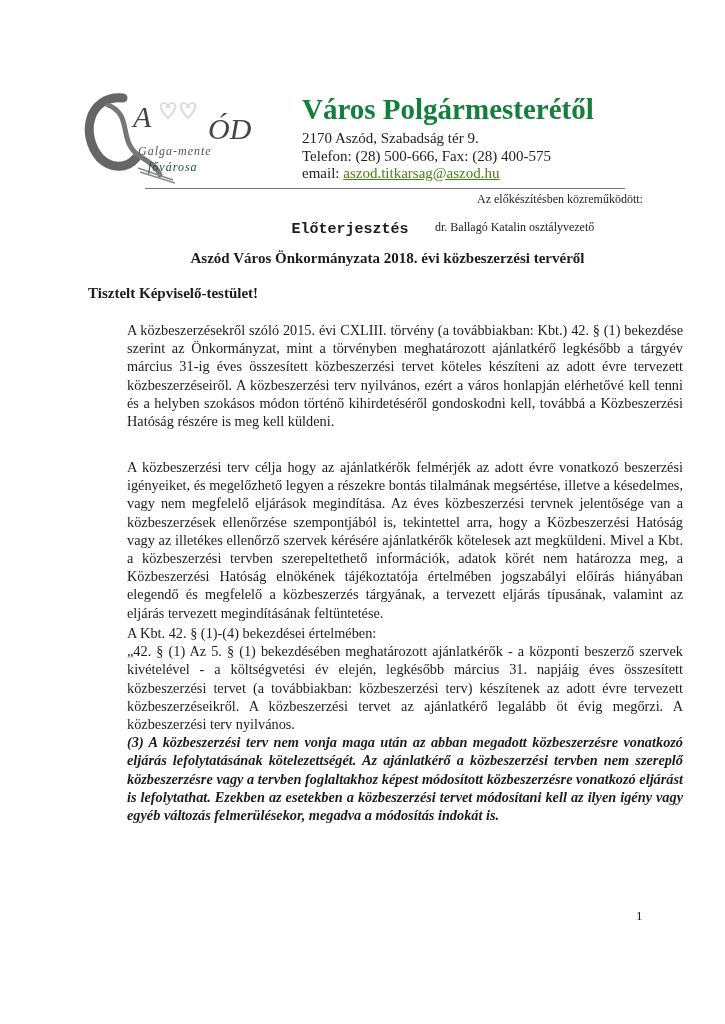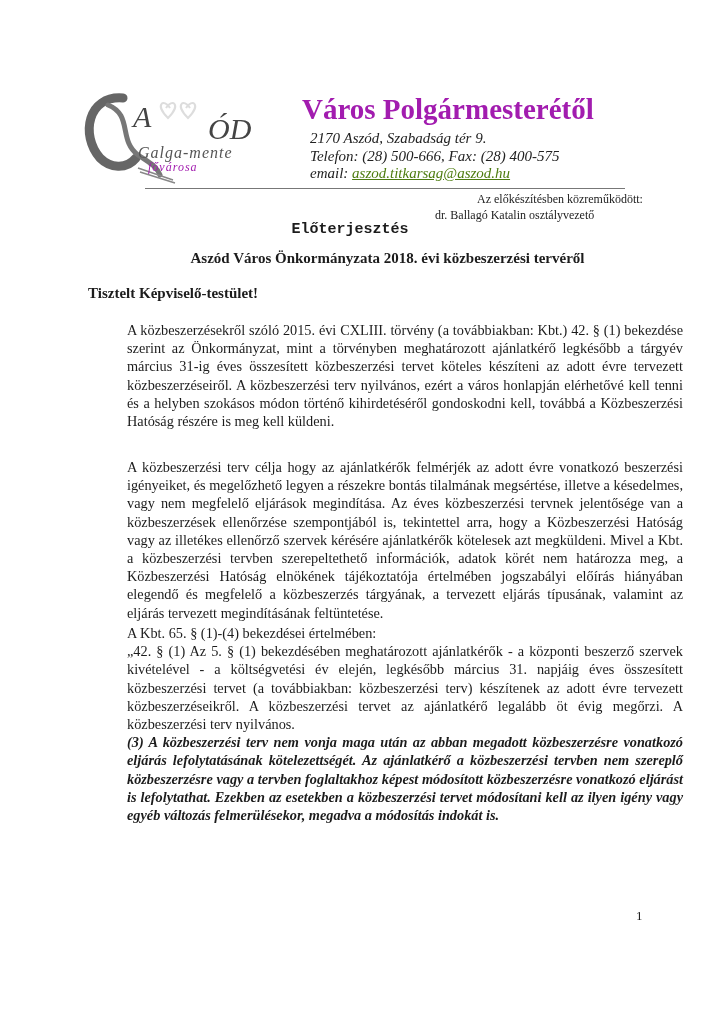--- a/index.html
+++ b/index.html
@@ -4,29 +4,29 @@
   <style>
     html, body { margin: 0; padding: 0; }
     body {
       width: 725px; height: 1024px; background: #ffffff; position: relative; overflow: hidden;
       font-family: "Liberation Serif", "DejaVu Serif", serif; color: #1c1c1c;
     }
     .logo { position: absolute; left: 78px; top: 80px; width: 200px; height: 110px; }
     .logo svg { position: absolute; left: 0; top: 0; }
     .logo-a { position: absolute; left: 55px; top: 20px; font-size: 30px; font-style: italic; color: #444; }
     .logo-od { position: absolute; left: 130px; top: 32px; font-size: 30px; font-style: italic; color: #444; }
-    .logo-sub1 { position: absolute; left: 60px; top: 64px; font-size: 16px; font-style: italic; color: #555; letter-spacing: 1px; }
-    .logo-sub2 { position: absolute; left: 70px; top: 80px; font-size: 12px; font-style: italic; color: #a21caf; letter-spacing: 1px; }
-    .header-title { position: absolute; left: 302px; top: 93px; font-size: 29px; font-weight: bold; color: #a21caf; }
-    .addr { position: absolute; left: 310px; font-size: 15px; color: #222; font-style: italic; }
+    .logo-sub1 { position: absolute; left: 60px; top: 64px; font-size: 12px; font-style: italic; color: #555; letter-spacing: 1px; }
+    .logo-sub2 { position: absolute; left: 70px; top: 80px; font-size: 12px; font-style: italic; color: #14532d; letter-spacing: 1px; }
+    .header-title { position: absolute; left: 302px; top: 93px; font-size: 29px; font-weight: bold; color: #15803d; }
+    .addr { position: absolute; left: 302px; font-size: 15px; color: #222; }
     .addr.l1 { top: 130px; } .addr.l2 { top: 148px; } .addr.l3 { top: 165px; }
     .addr a { color: #4d7c0f; text-decoration: underline; }
     .rule1 { position: absolute; left: 145px; top: 188px; width: 480px; height: 1px; background: #777; }
     .prep { position: absolute; left: 435px; font-size: 12px; color: #222; }
-    .prep.l1 { top: 192px; margin-left: 42px; } .prep.l2 { top: 208px; }
+    .prep.l1 { top: 192px; margin-left: 42px; } .prep.l2 { top: 220px; }
     .title { position: absolute; left: 0; width: 725px; text-align: center; font-weight: bold; font-size: 15px; }
     .title.t1 { top: 221px; left: 0; width: 700px; font-family: Liberation Mono, monospace; }
     .title.t2 { top: 250px; left: 0; width: 705px; padding-left: 35px; }
     .salutation { position: absolute; left: 88px; top: 285px; font-weight: bold; font-size: 15px; }
     .para { position: absolute; left: 83px; width: 556px; font-size: 14.3px; line-height: 18.2px; text-align: justify; margin-left: 44px; }
     .para p { margin: 0; }
     .p1 { top: 321px; }
     .p2 { top: 458px; }
     .p3 { top: 624px; }
     .bolditalic { font-weight: bold; font-style: italic; }
@@ -67,18 +67,18 @@
 
 <div class="para p1">
   <p>A közbeszerzésekről szóló 2015. évi CXLIII. törvény (a továbbiakban: Kbt.) 42. § (1) bekezdése szerint az Önkormányzat, mint a törvényben meghatározott ajánlatkérő legkésőbb a tárgyév március 31-ig éves összesített közbeszerzési tervet köteles készíteni az adott évre tervezett közbeszerzéseiről. A közbeszerzési terv nyilvános, ezért a város honlapján elérhetővé kell tenni és a helyben szokásos módon történő kihirdetéséről gondoskodni kell, továbbá a Közbeszerzési Hatóság részére is meg kell küldeni.</p>
 </div>
 
 <div class="para p2">
   <p>A közbeszerzési terv célja hogy az ajánlatkérők felmérjék az adott évre vonatkozó beszerzési igényeiket, és megelőzhető legyen a részekre bontás tilalmának megsértése, illetve a késedelmes, vagy nem megfelelő eljárások megindítása. Az éves közbeszerzési tervnek jelentősége van a közbeszerzések ellenőrzése szempontjából is, tekintettel arra, hogy a Közbeszerzési Hatóság vagy az illetékes ellenőrző szervek kérésére ajánlatkérők kötelesek azt megküldeni. Mivel a Kbt. a közbeszerzési tervben szerepeltethető információk, adatok körét nem határozza meg, a Közbeszerzési Hatóság elnökének tájékoztatója értelmében jogszabályi előírás hiányában elegendő és megfelelő a közbeszerzés tárgyának, a tervezett eljárás típusának, valamint az eljárás tervezett megindításának feltüntetése.</p>
 </div>
 
 <div class="para p3">
-  <p style="text-align:left">A Kbt. 65. § (1)-(4) bekezdései értelmében:</p>
+  <p style="text-align:left">A Kbt. 42. § (1)-(4) bekezdései értelmében:</p>
   <p>„42. § (1) Az 5. § (1) bekezdésében meghatározott ajánlatkérők - a központi beszerző szervek kivételével - a költségvetési év elején, legkésőbb március 31. napjáig éves összesített közbeszerzési tervet (a továbbiakban: közbeszerzési terv) készítenek az adott évre tervezett közbeszerzéseikről. A közbeszerzési tervet az ajánlatkérő legalább öt évig megőrzi. A közbeszerzési terv nyilvános.</p>
   <p class="bolditalic">(3) A közbeszerzési terv nem vonja maga után az abban megadott közbeszerzésre vonatkozó eljárás lefolytatásának kötelezettségét. Az ajánlatkérő a közbeszerzési tervben nem szereplő közbeszerzésre vagy a tervben foglaltakhoz képest módosított közbeszerzésre vonatkozó eljárást is lefolytathat. Ezekben az esetekben a közbeszerzési tervet módosítani kell az ilyen igény vagy egyéb változás felmerülésekor, megadva a módosítás indokát is.</p>
 </div>
 
 <div class="pagenum">1</div>
 
 </body></html>

